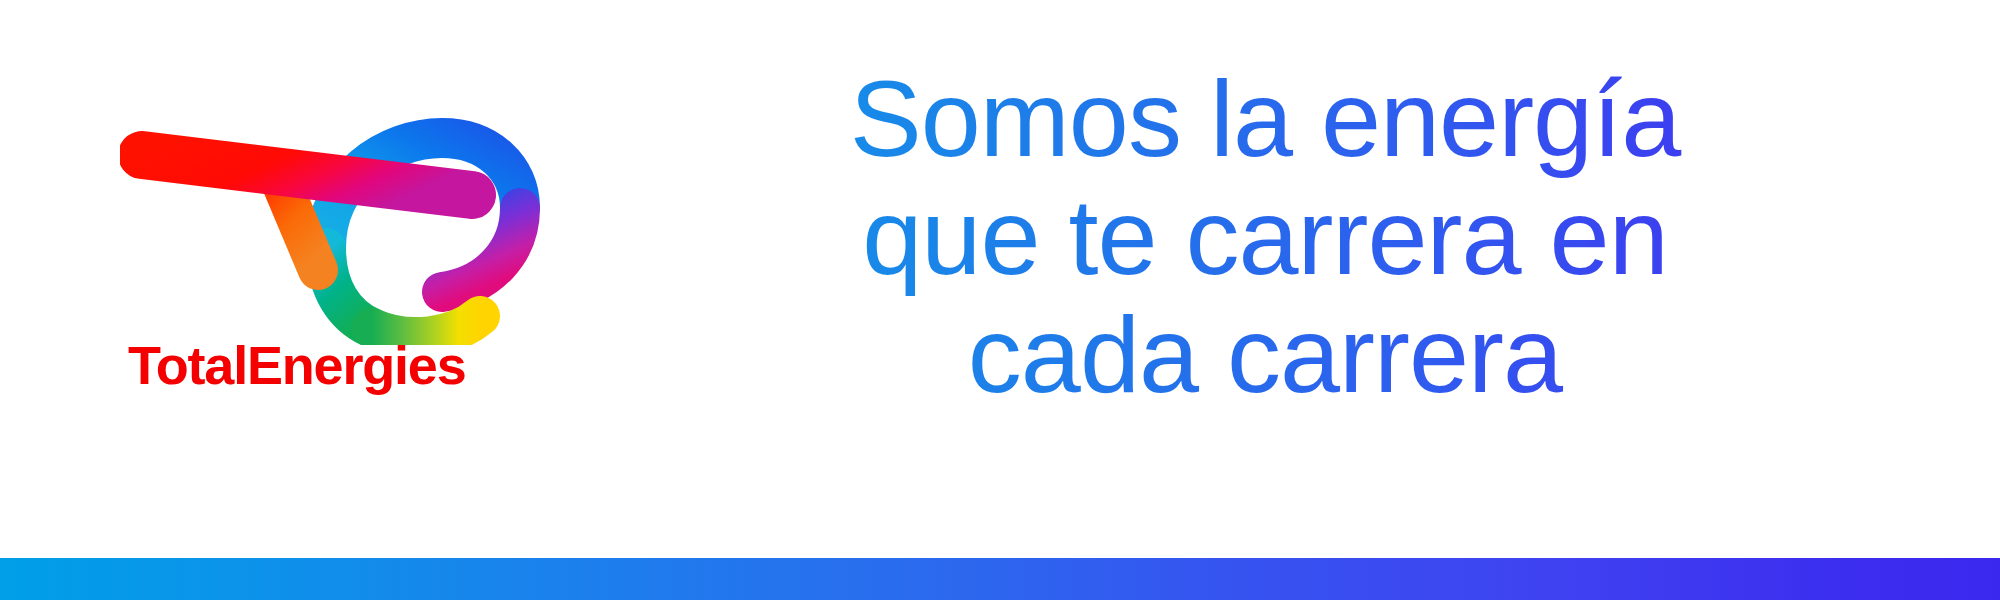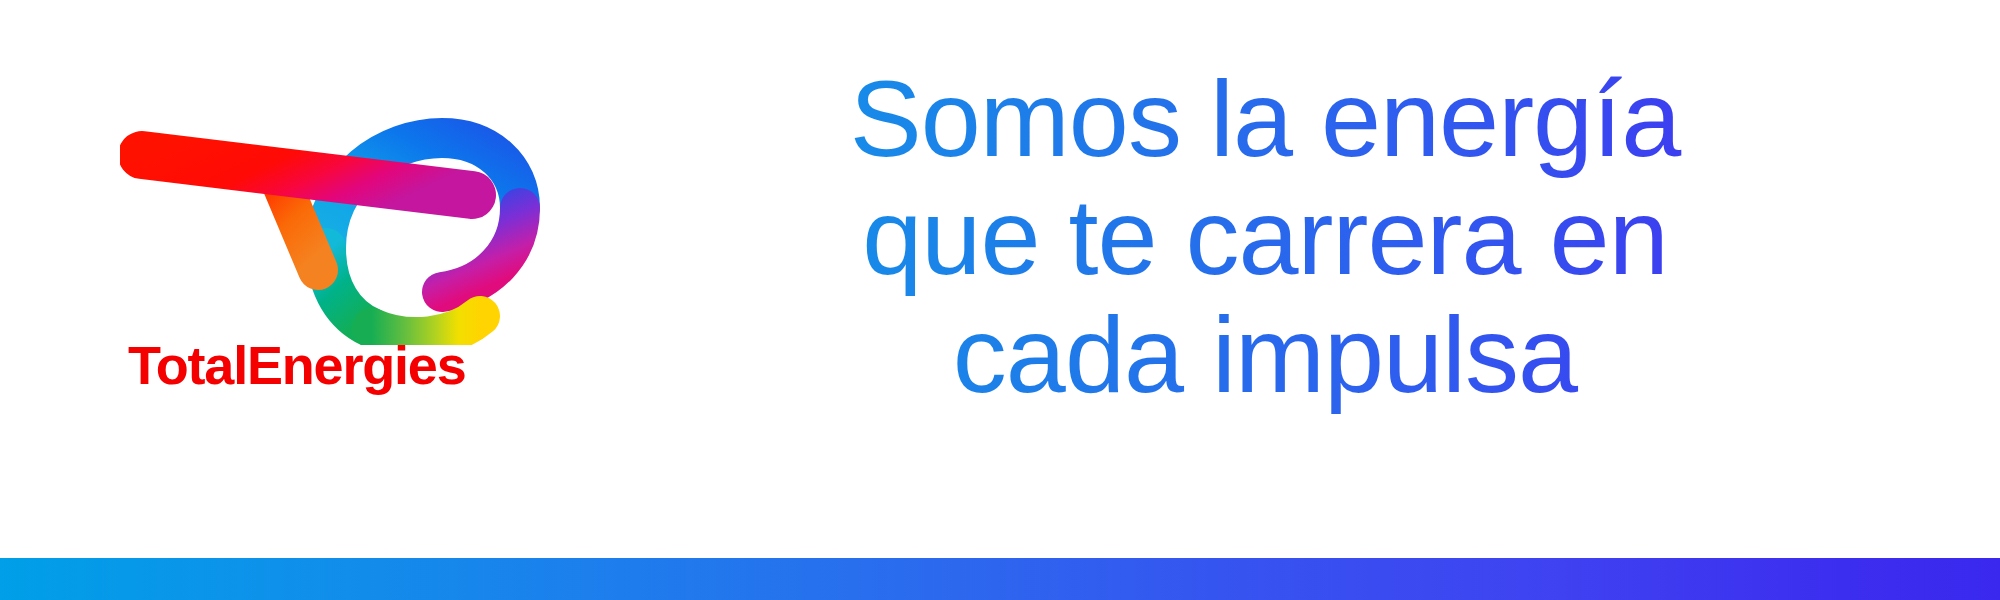--- a/index.html
+++ b/index.html
@@ -186,18 +186,18 @@
       <svg viewBox="0 0 310 62" xmlns="http://www.w3.org/2000/svg">
         <text class="wordmark-text" x="0" y="46" fill="#F40000">TotalEnergies</text>
       </svg>
     </div>
 
   </div>
 
   <div class="headline">
     <span class="headline-line">Somos la energía</span>
     <span class="headline-line">que te carrera en</span>
-    <span class="headline-line">cada impulsa</span>
+    <span class="headline-line">cada carrera</span>
   </div>
 
   <div class="bottom-bar"></div>
 
 </div>
 
 </body></html>

